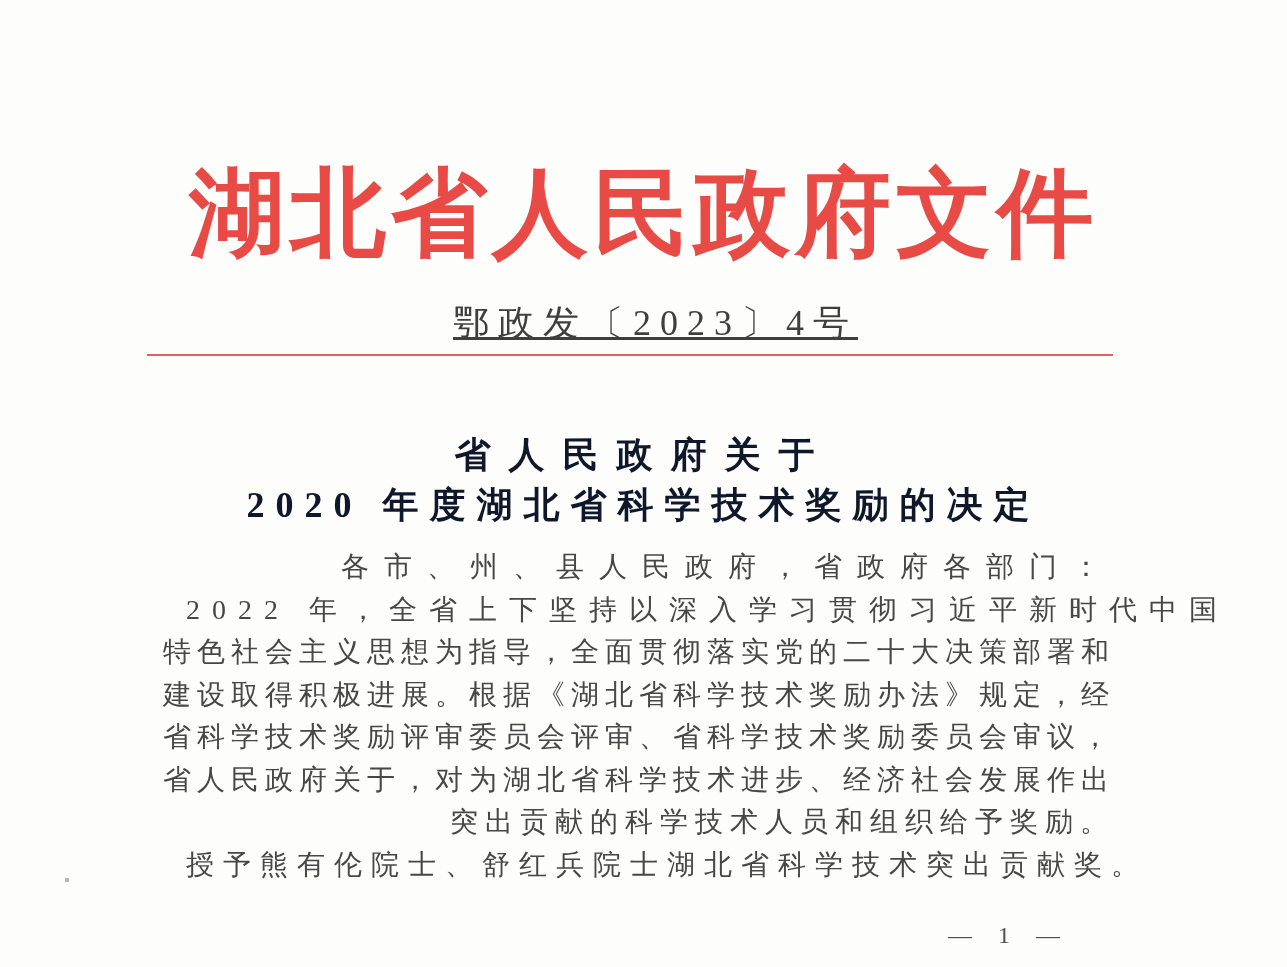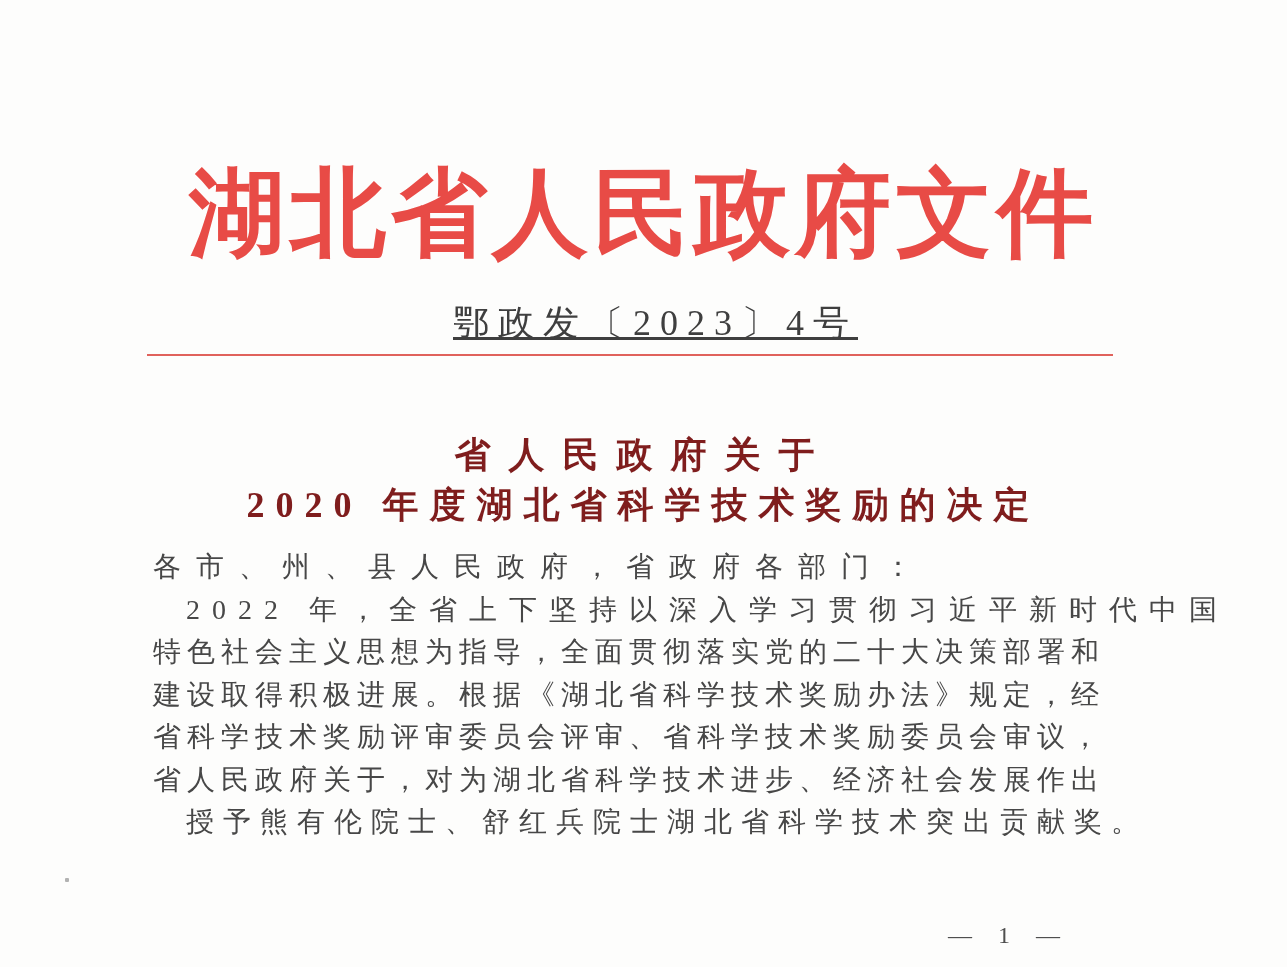--- a/index.html
+++ b/index.html
@@ -56,21 +56,21 @@
     width: 966px;
     height: 2px;
     background: #e0625c;
   }
   .doc-title {
     position: absolute;
     left: 0;
     width: 100%;
     text-align: center;
     font-weight: bold;
-    color: #7f1d1d;
+    color: #0f172a;
     white-space: nowrap;
   }
   .doc-title.line1 {
     top: 431px;
     font-size: 36px;
     letter-spacing: 18px;
   }
   .doc-title.line2 {
     top: 481px;
     font-size: 36px;
@@ -81,20 +81,21 @@
     left: 153px;
     top: 546px;
     width: 962px;
     font-size: 28px;
     color: #474747;
   }
   .body-line {
     height: 42.5px;
     line-height: 42.5px;
     white-space: nowrap;
+    text-align: right;
   }
   .ls15 { letter-spacing: 15px; }
   .ls12 { letter-spacing: 12px; }
   .ls9  { letter-spacing: 9px; }
   .ls7  { letter-spacing: 7px; }
   .ls6  { letter-spacing: 6px; }
   .ind  { padding-left: 33px; }
   .page-num {
     position: absolute;
     left: 948px;
@@ -131,20 +132,21 @@
 
   <div class="doc-title line2">2020 年度湖北省科学技术奖励的决定</div>
 
   <div class="body-block">
     <div class="body-line ls15">各市、州、县人民政府，省政府各部门：</div>
     <div class="body-line ls12 ind">2022 年，全省上下坚持以深入学习贯彻习近平新时代中国</div>
     <div class="body-line ls6">特色社会主义思想为指导，全面贯彻落实党的二十大决策部署和</div>
     <div class="body-line ls6">建设取得积极进展。根据《湖北省科学技术奖励办法》规定，经</div>
     <div class="body-line ls6">省科学技术奖励评审委员会评审、省科学技术奖励委员会审议，</div>
     <div class="body-line ls6">省人民政府关于，对为湖北省科学技术进步、经济社会发展作出</div>
+    <div class="body-line ls7">突出贡献的科学技术人员和组织给予奖励。</div>
     <div class="body-line ls9 ind">授予熊有伦院士、舒红兵院士湖北省科学技术突出贡献奖。</div>
   </div>
 
   <div class="speck"></div>
 
   <div class="page-num">— 1 —</div>
 
 </div>
 
 </body></html>

